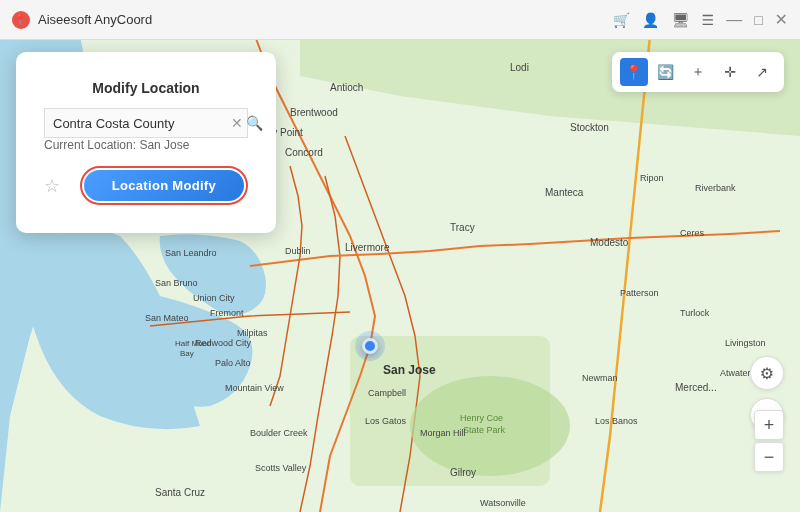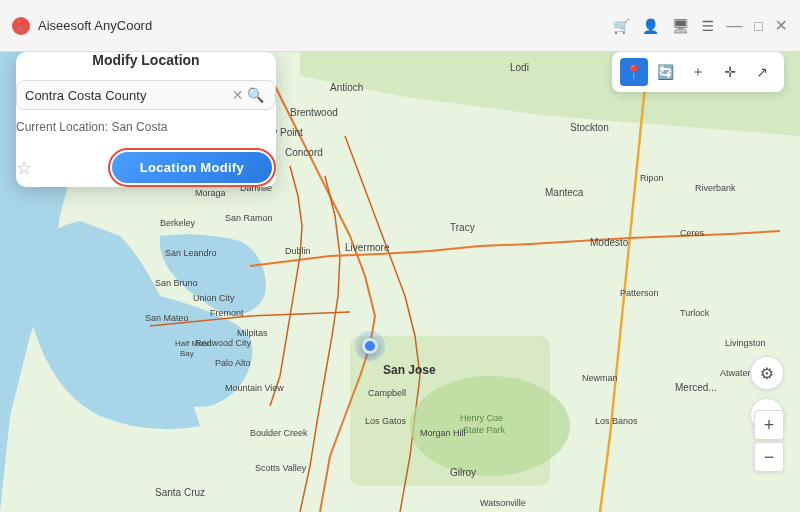--- a/index.html
+++ b/index.html
@@ -1,21 +1,21 @@
 <!DOCTYPE html>
 <html><head>
   <meta charset="utf-8">
   <style>
     * { margin: 0; padding: 0; box-sizing: border-box; }
     body { width: 800px; height: 512px; overflow: hidden; font-family: -apple-system, BlinkMacSystemFont, 'Segoe UI', sans-serif; position: relative; }
 
     
     #titlebar {
       width: 100%;
-      height: 52px;
+      height: 40px;
       background: #f5f5f5;
       border-bottom: 1px solid #ddd;
       display: flex;
       align-items: center;
       padding: 0 12px;
       position: relative;
       z-index: 100;
     }
     #titlebar .app-icon {
       width: 18px; height: 18px;
@@ -64,37 +64,36 @@
 
     
     #modify-panel {
       position: absolute;
       top: 16px;
       left: 16px;
       width: 260px;
       background: white;
       border-radius: 10px;
       box-shadow: 0 4px 20px rgba(0,0,0,0.2);
-      padding: 0;
+      padding: 28px;
       z-index: 50;
     }
     #modify-panel .panel-title {
       text-align: center;
       font-size: 14px;
       font-weight: 600;
       color: #333;
       margin-bottom: 12px;
     }
     .search-bar {
       display: flex;
       align-items: center;
       border: 1px solid #ddd;
-      border-radius: 8px;
+      border-radius: 0;
       padding: 6px 8px;
-      margin-bottom: 10px;
       background: #fafafa;
     }
     .search-bar input {
       flex: 1;
       border: none;
       background: transparent;
       font-size: 13px;
       color: #333;
       outline: none;
     }
@@ -348,21 +347,21 @@
 
   <div id="modify-panel">
     <div class="panel-title">Modify Location</div>
 
     <div class="search-bar">
       <input type="text" value="Contra Costa County" style="">
       <button class="icon-btn">✕</button>
       <button class="icon-btn">🔍</button>
     </div>
 
-    <div class="current-location-text">Current Location: San Costa</div>
+    <div class="current-location-text">Current Location: San Jose</div>
 
     <div class="panel-footer">
       <button class="star-btn">☆</button>
       <div class="confirm-btn-wrapper">
         <button class="confirm-btn">Location Modify</button>
       </div>
     </div>
   </div>
 
   <div id="map-toolbar">

